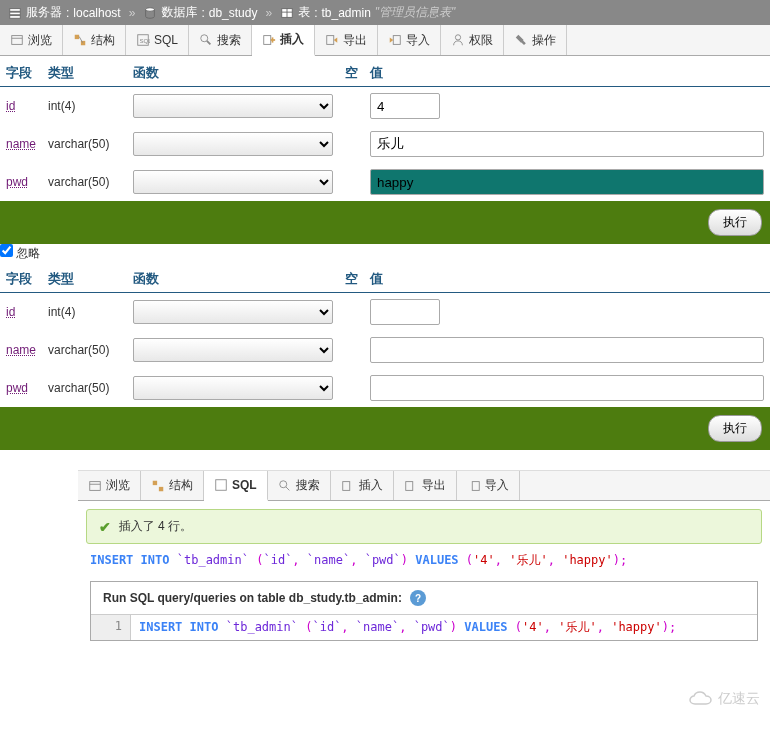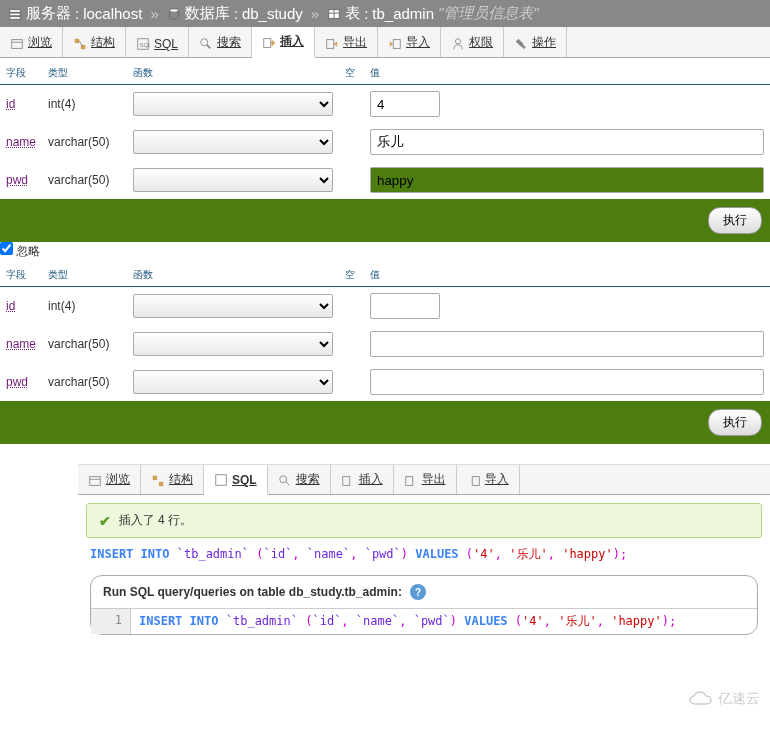--- a/index.html
+++ b/index.html
@@ -1,44 +1,44 @@
 <!DOCTYPE html>
 <html><head>
 <meta charset="utf-8">
 <style>
 * { box-sizing: border-box; margin: 0; padding: 0; }
 body { font-family: Arial, sans-serif; font-size: 12px; color: #333; background: #fff; width: 770px; }
-.breadcrumb { background: #888; color: #fff; padding: 4px 8px; display: flex; align-items: center; gap: 4px; font-size: 15px; }
+.breadcrumb { background: #888; color: #fff; padding: 4px 8px; display: flex; align-items: center; gap: 4px; font-size: 12px; }
 .breadcrumb .sep { color: #ccc; margin: 0 4px; }
 .breadcrumb .bc-icon { width: 14px; height: 14px; display: inline-block; }
 .breadcrumb .comment { color: #ccc; font-style: italic; }
 .tabs { display: flex; border-bottom: 1px solid #aaa; background: #f5f5f5; }
-.tab { display: flex; align-items: flex-end; gap: 4px; padding: 6px 10px; border-right: 1px solid #ccc; cursor: pointer; font-size: 12px; text-decoration: underline; }
+.tab { display: flex; align-items: center; gap: 4px; padding: 6px 10px; border-right: 1px solid #ccc; cursor: pointer; font-size: 12px; }
 .tab.active { background: #fff; border-bottom: 2px solid #fff; margin-bottom: -1px; font-weight: bold; }
 .tab-icon { width: 14px; height: 14px; }
 .form-table { width: 100%; border-collapse: collapse; margin-top: 4px; }
-.form-table th { text-align: left; font-weight: normal; color: #235a81; border-bottom: 1px solid #235a81; padding: 4px 6px; font-size: 10px; margin-top: 32px; }
+.form-table th { text-align: left; font-weight: bold; color: #235a81; border-bottom: 1px solid #235a81; padding: 4px 6px; font-size: 13px; margin-top: 32px; }
 .form-table td { padding: 6px; vertical-align: middle; background: #fff; }
 .field-name { text-decoration: underline dotted; color: #701a75; }
 .func-select { width: 200px; height: 24px; border: 1px solid #aaa; background: #eee linear-gradient(#fff,#e8e8e8); border-radius: 2px; }
 .val-input { width: 100%; height: 26px; border: 1px solid #aaa; padding: 2px 6px; border-radius: 2px; }
 .val-input.small { width: 70px; }
-.val-input.highlight { background: #4d7c0f; }
+.val-input.highlight { background: #0f766e; }
 .action-bar { background: #4d7c0f; padding: 8px; text-align: right; }
 .btn { background: linear-gradient(#fff,#ddd); border: 1px solid #999; border-radius: 12px; padding: 4px 14px; cursor: pointer; font-size: 12px; }
 .ignore-row { }
 .second-panel { margin-left: 78px; margin-top: 20px; border-top: 1px solid #ddd; }
 .success-box { background: #ecf7db; border: 1px solid #b6d884; padding: 8px 12px; margin: 8px; display: flex; align-items: center; gap: 8px; border-radius: 3px; }
 .success-box .check { color: #5a9e2d; font-weight: bold; font-size: 14px; }
 .sql-display { margin: 4px 12px 12px 12px; font-family: monospace; font-size: 12px; }
 .sql-kw { color: #3b82f6; font-weight: bold; }
 .sql-id { color: #6d28d9; }
 .sql-str { color: #cc0000; }
 .sql-punct { color: #cc00cc; }
-.query-panel { margin: 8px 12px; border: 1px solid #aaa; border-radius: 12px; }
+.query-panel { margin: 8px 12px; border: 1px solid #aaa; border-radius: 0; }
 .query-panel-header { padding: 8px 12px; border-bottom: 1px solid #ccc; display: flex; align-items: center; gap: 8px; font-weight: bold; }
 .query-content { display: flex; }
 .line-num { background: #eee; color: #888; padding: 4px 8px; border-right: 1px solid #ccc; font-family: monospace; text-align: right; width: 40px; }
 .query-text { padding: 4px 8px; font-family: monospace; flex: 1; }
 .help-icon { width: 16px; height: 16px; background: #5b9bd5; border-radius: 50%; color: #fff; display: inline-flex; align-items: center; justify-content: center; font-size: 10px; font-weight: bold; }
 .watermark { position: absolute; right: 10px; top: 690px; color: #ccc; font-size: 14px; display: flex; align-items: center; gap: 2px; }
 .watermark-icon { width: 28px; height: 18px; }
 svg { display: block; }
 </style>
 </head>

